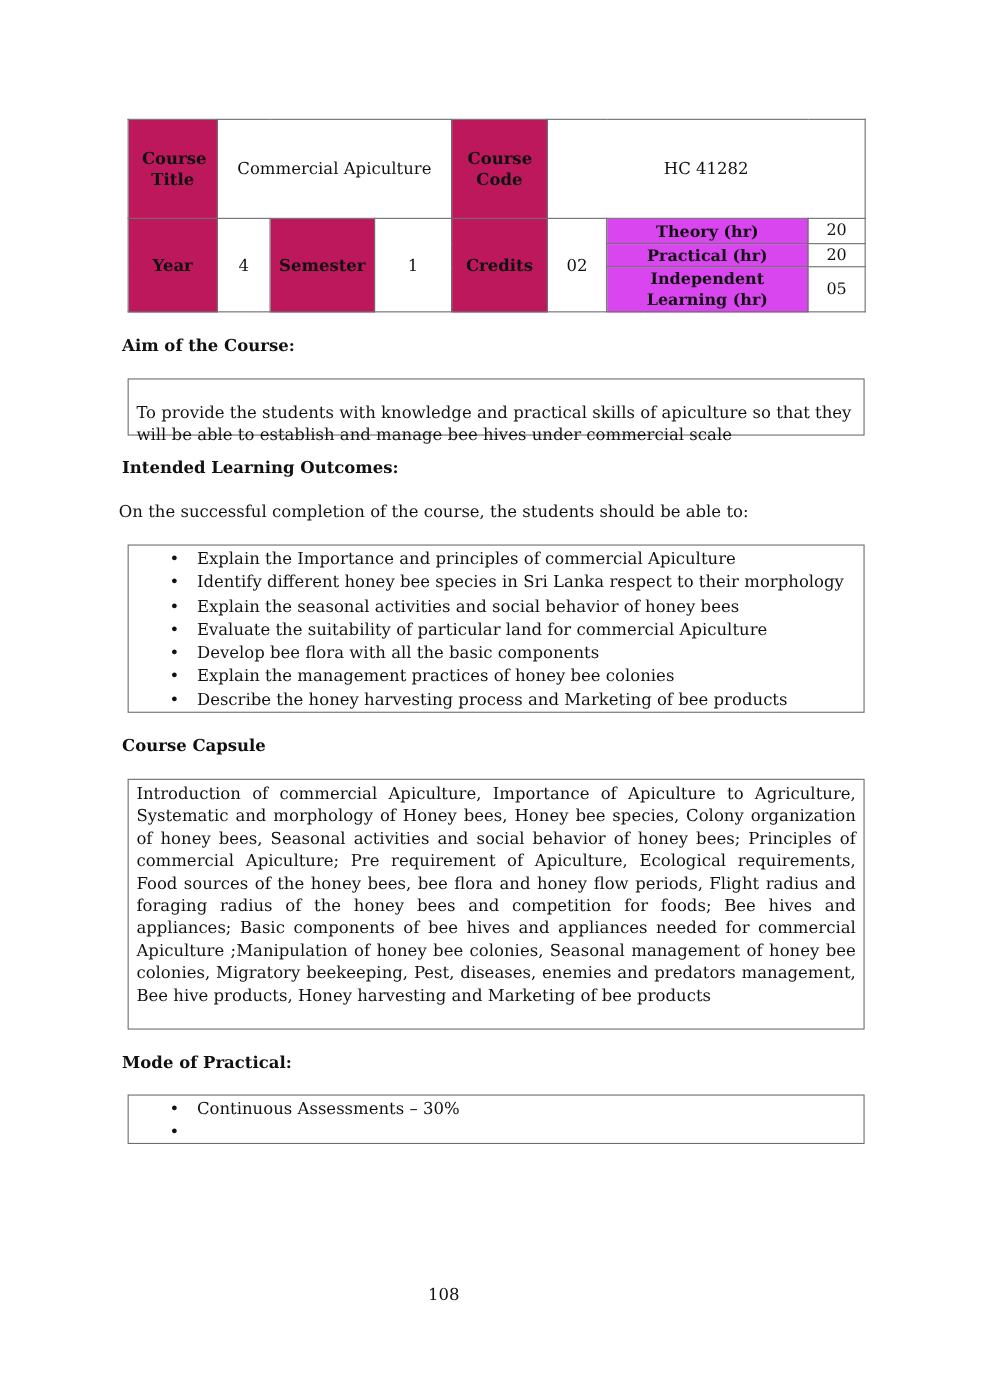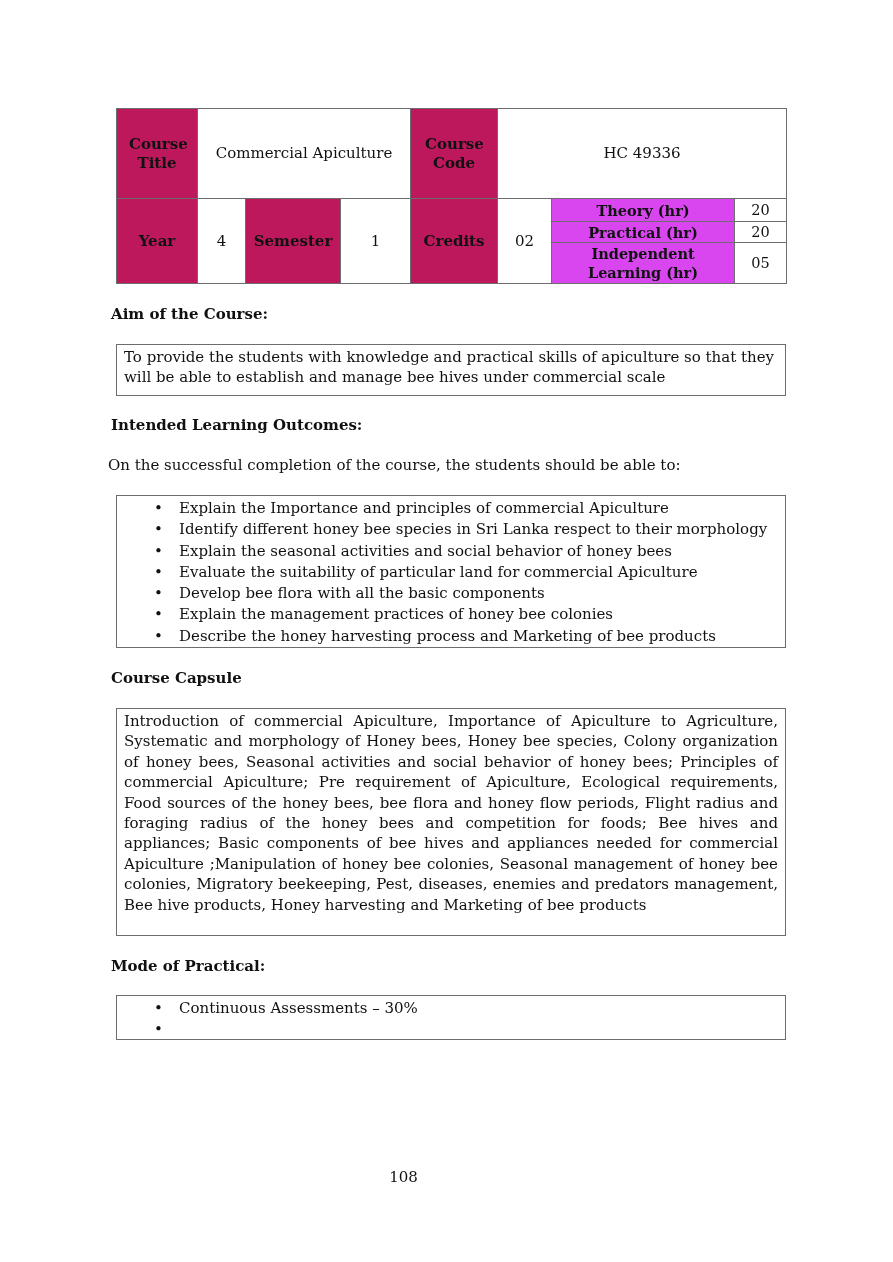--- a/index.html
+++ b/index.html
@@ -13,21 +13,21 @@
                   padding: 0; line-height: 19px; }
   table.info td.hd { background: #be185d; font-weight: bold; }
   table.info td.sub { font-size: 14.5px; line-height: 19px; }
   table.info td.sub.hd { background: #d946ef; }
 
   .heading { position: absolute; left: 111px; font-weight: bold; font-size: 15px; }
   .plain { position: absolute; left: 108px; font-size: 15px; }
 
   .box { position: absolute; left: 116px; width: 670px; box-sizing: border-box;
          border: 1px solid #6d6d6d; font-size: 15px; }
-  .aim { top: 344px; height: 52px; padding: 2px 7px; line-height: 20px; }
+  .aim { top: 344px; height: 52px; padding: 20px 7px; line-height: 20px; }
   .ilo { top: 495px; height: 153px; padding: 2px 0 0 0; }
   .capsule { top: 708px; height: 228px; padding: 2px 7px; line-height: 20.4px;
              text-align: justify; }
   .assess { top: 995px; height: 45px; padding: 2px 0 0 0; }
 
   ul.blist { list-style: none; margin: 0; padding: 0; }
   ul.blist li { position: relative; padding-left: 62px; line-height: 21.3px; }
   ul.blist li .dot { position: absolute; left: 37px; top: 0; }
 
   .pagenum { position: absolute; left: 0; width: 807px; top: 1168px;
@@ -47,21 +47,21 @@
         <col style="width:87px">
         <col style="width:54px">
       <col style="width:183px">
         <col style="width:52px">
     </colgroup>
     <tbody>
         <tr style="height:90px">
       <td class="hd" style="padding:0 12px;">Course Title</td>
       <td colspan="3">Commercial Apiculture</td>
       <td class="hd" style="padding:18px 14px;">Course Code</td>
-      <td colspan="3">HC 49336</td>
+      <td colspan="3">HC 41282</td>
     </tr>
     <tr style="height:23px">
       <td class="hd" rowspan="3">Year</td>
       <td rowspan="3">4</td>
       <td class="hd" rowspan="3">Semester</td>
       <td rowspan="3">1</td>
       <td class="hd" rowspan="3">Credits</td>
       <td rowspan="3">02</td>
       <td class="sub hd">Theory (hr)</td>
       <td class="sub">20</td>

